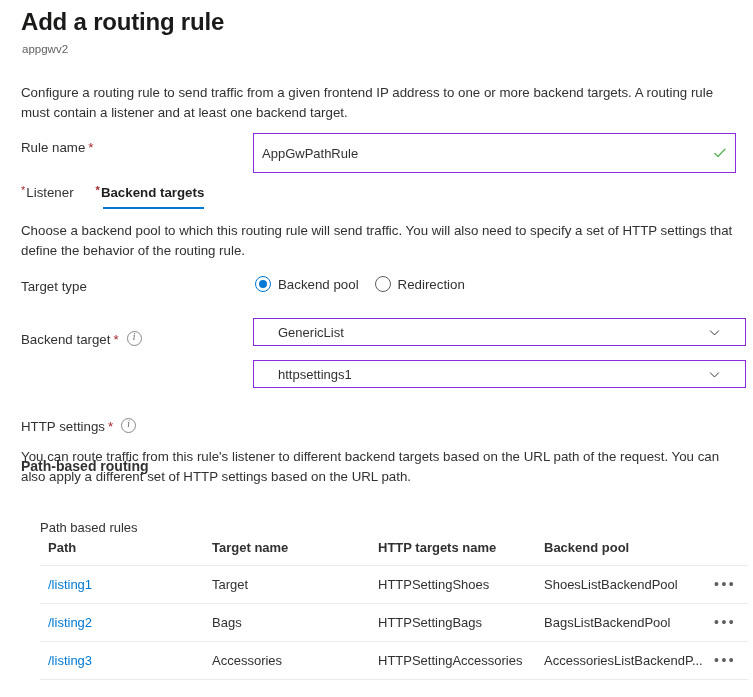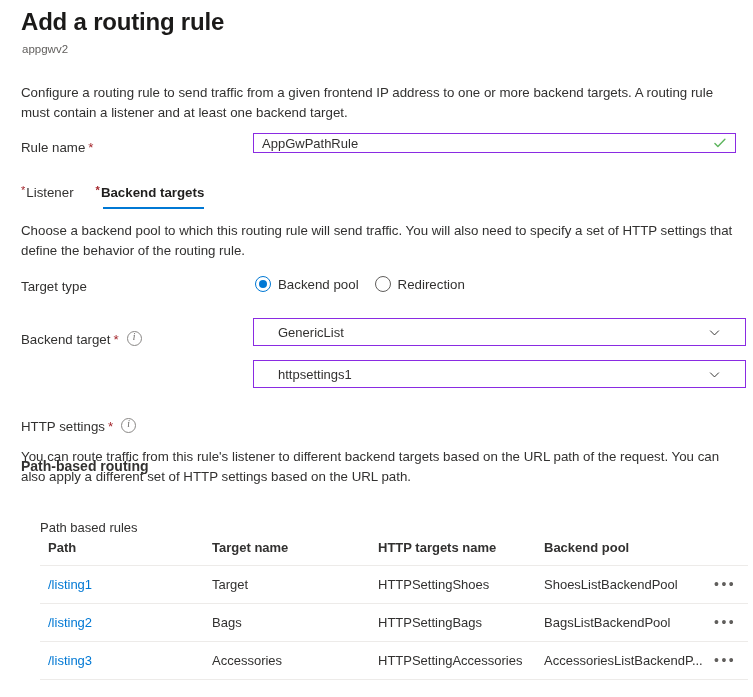--- a/index.html
+++ b/index.html
@@ -78,21 +78,21 @@
     font-family: "Liberation Serif", serif;
     color: #605e5c;
     line-height: 14px;
   }
 
   
   .text-input {
     position: absolute;
     left: 253px;
     width: 483px;
-    height: 20px;
+    height: 40px;
     border: 1px solid #8a2be2;
     box-sizing: border-box;
     background: #fff;
     display: flex;
     align-items: center;
     padding: 0 6px 0 8px;
   }
   .text-input .val {
     font-size: 13px;
     color: #323130;

